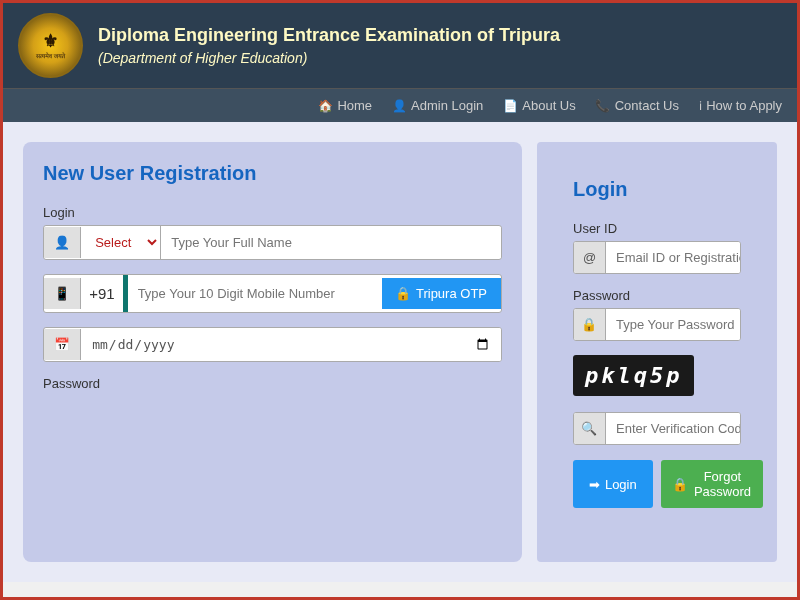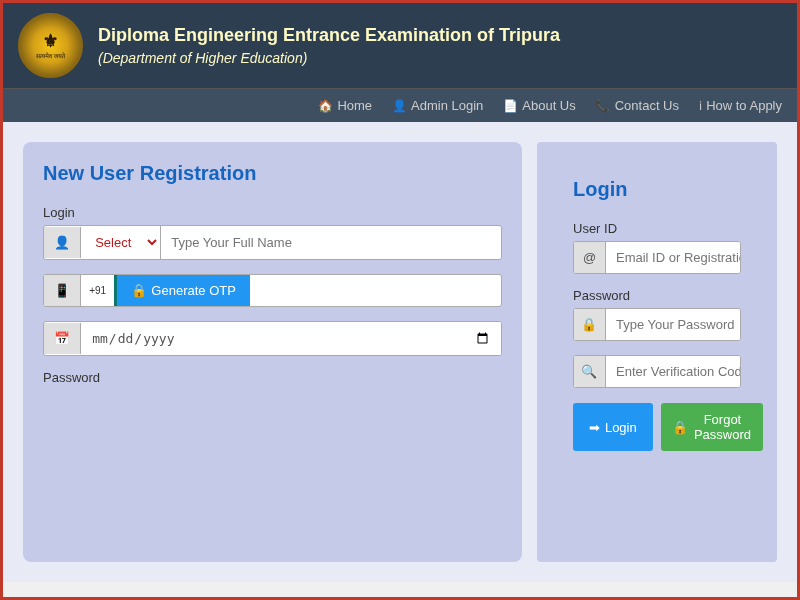--- a/index.html
+++ b/index.html
@@ -247,24 +247,25 @@
           <option>Mrs</option>
         </select>
         <input type="text" placeholder="Type Your Full Name" style="">
       </div>
     </div>
 
 
     <div class="form-group">
       <div class="input-wrapper">
         <span class="input-icon">📱</span>
-        <span style="padding:10px 8px;font-size:10px;border-right:3px solid #0f766e;color:#333;">+91</span>
+        <span style="padding:10px 8px;font-size:15px;border-right:5px solid #0f766e;color:#333;">+91</span>
+        <input type="tel" placeholder="Type Your 10 Digit Mobile Number" style="">
         <button class="otp-btn">
           <span>🔒</span>
-          <span>Generate OTP</span>
+          <span>Tripura OTP</span>
         </button>
       </div>
     </div>
 
     <div class="form-group">
       <div class="input-wrapper">
         <span class="input-icon">📅</span>
         <input type="date" style="">
       </div>
     </div>
@@ -288,20 +289,23 @@
 
     <div class="form-group">
       <label class="form-label">Password</label>
       <div class="input-wrapper">
         <span class="input-icon">🔒</span>
         <input type="password" placeholder="Type Your Password" style="">
       </div>
     </div>
 
     <div class="form-group">
+      <div>
+        <div class="captcha-box">pklq5p</div>
+      </div>
       <div class="input-wrapper" style="margin-top:8px;">
         <span class="input-icon">🔍</span>
         <input type="text" placeholder="Enter Verification Code Here" style="">
       </div>
     </div>
 
     <div class="login-buttons">
       <button class="btn-login">
         <span>➡</span>
         <span>Login</span>

